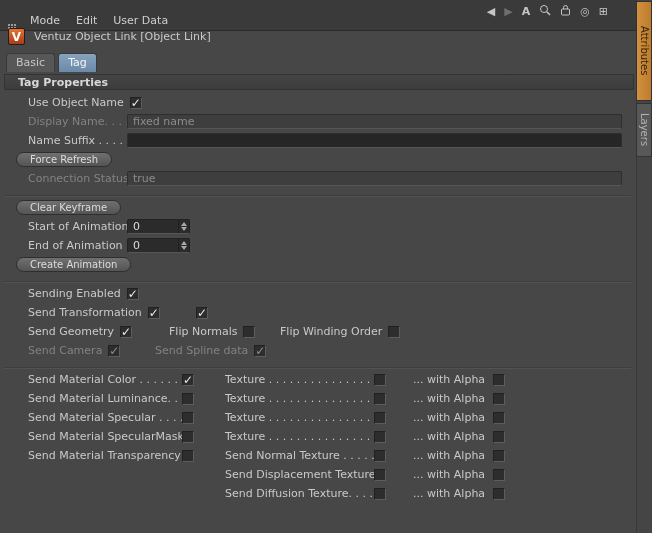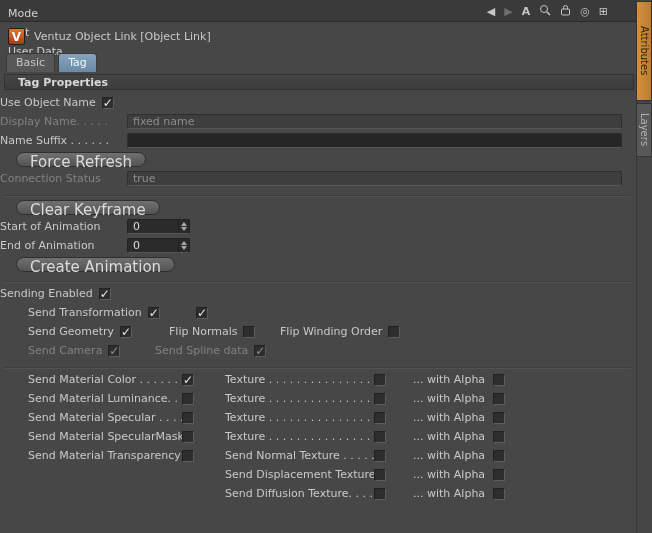--- a/index.html
+++ b/index.html
@@ -7,23 +7,23 @@
   body {
     font-family: "DejaVu Sans", sans-serif;
     font-size: 11px;
     background: #474747;
     color: #c9c9c9;
     position: relative;
     overflow: hidden;
   }
   
   .menubar {
-    position:absolute; top:0; left:0; width:652px; height:22px;
+    position:absolute; top:0; left:0; width:652px; height:31px;
     background:#3a3a3a; border-bottom:1px solid #2b2b2b;
-    display:flex; align-items:flex-start;flex-direction:column;
+    display:flex; align-items:flex-end;
   }
   .grip {
     width:2px; height:2px; background:#9a9a9a; margin:0 12px 4px 8px;
     box-shadow:3px 0 0 #9a9a9a,6px 0 0 #9a9a9a,
                0 3px 0 #9a9a9a,3px 3px 0 #9a9a9a,6px 3px 0 #9a9a9a,
                0 6px 0 #9a9a9a,3px 6px 0 #9a9a9a,6px 6px 0 #9a9a9a;
   }
   .menu-item { padding:3px 8px; color:#cfcfcf; cursor:default; }
   .mb-icons {
     position:absolute; right:44px; top:0; height:22px;
@@ -60,41 +60,41 @@
   .secheader {
     position:absolute; top:74px; left:4px; width:630px; height:16px;
     background:linear-gradient(#454545,#3c3c3c); border:1px solid #333;
     display:flex; align-items:center; padding-left:13px;
     font-weight:bold; color:#d8d8d8;
   }
   
   .form { position:absolute; top:93px; left:0; width:635px; }
   .row { height:19px; position:relative; display:flex; align-items:center; }
   .sep { height:8px; margin:0 4px; border-bottom:1px solid #3e3e3e; box-shadow:0 1px 0 #525252; margin-bottom:2px; }
-  .lbl { white-space:pre; }
+  .lbl { margin-left:28px; white-space:pre; }
   .dim-lbl { color:#828282; }
   .cb {
     width:12px; height:12px; margin-left:6px; flex:none;
     background:#2d2d2d;
     border-top:1px solid #212121; border-left:1px solid #212121;
     border-bottom:1px solid #5d5d5d; border-right:1px solid #5d5d5d;
     display:inline-flex; align-items:center; justify-content:center;
     color:#ececec; font-size:12px; line-height:10px; overflow:visible;
   }
   .cb.dis { color:#8f8f8f; }
   .fill { position:absolute; left:127px; right:13px;border-radius:6px; }
   .txt {
     width:100%; height:15px; font-family:"DejaVu Sans",sans-serif; font-size:11px;
     background:#3e3e3e; color:#8c8c8c; padding:0 5px; border-radius:2px;
     border:1px solid #2e2e2e; border-bottom-color:#565656;
   }
   .txt.edit { background:#262626; color:#dcdcdc; }
   .btn {
     margin-left:16px; height:15px; padding:0 13px; font-family:"DejaVu Sans",sans-serif;
-    font-size:15px; color:#dcdcdc; border:1px solid #2e2e2e; border-radius:8px;
+    font-size:10px; color:#dcdcdc; border:1px solid #2e2e2e; border-radius:8px;
     background:linear-gradient(#707070,#545454);
   }
   .numwrap { position:absolute; left:127px; width:63px; height:15px; }
   .num {
     width:100%; height:15px; font-family:"DejaVu Sans",sans-serif; font-size:11px;
     background:#2b2b2b; color:#dcdcdc; padding:0 14px 0 5px; border-radius:2px;
     border:1px solid #222; border-bottom-color:#565656;
   }
   .spin { position:absolute; right:2px; top:1px; width:10px; height:13px;
     display:flex; flex-direction:column; align-items:center; justify-content:space-between;

